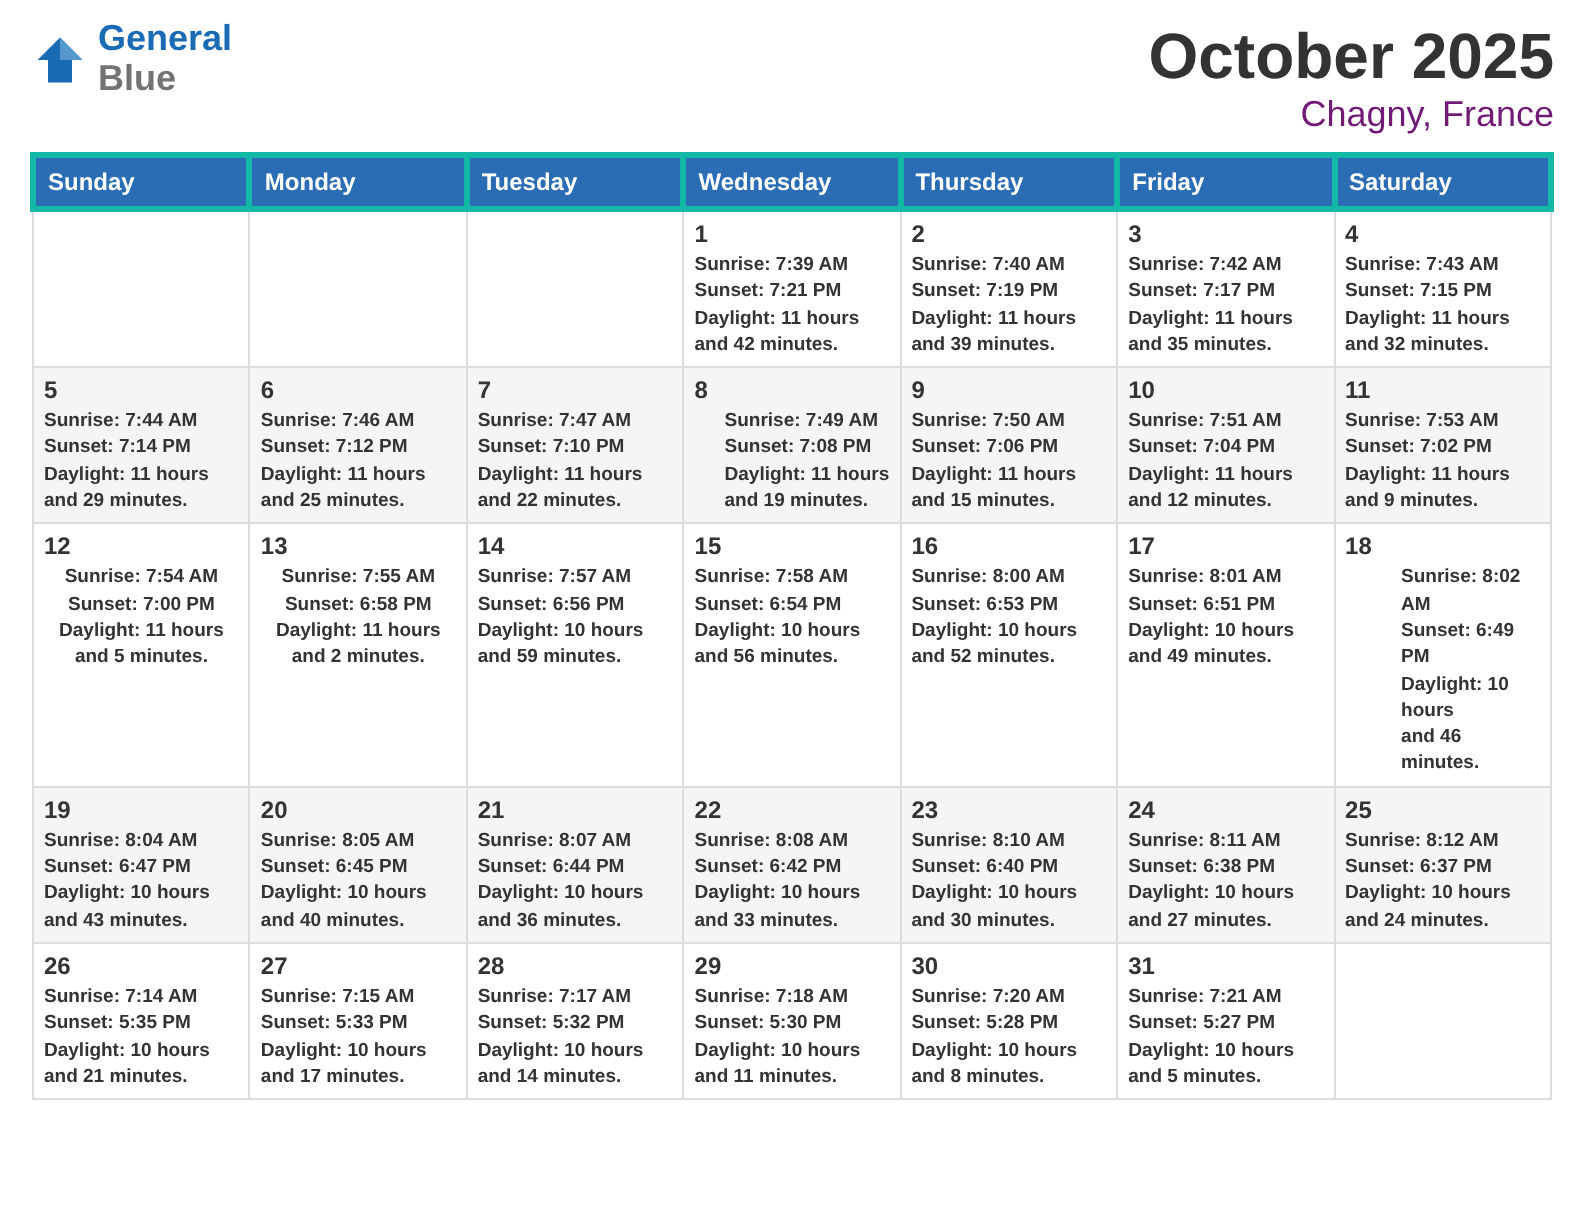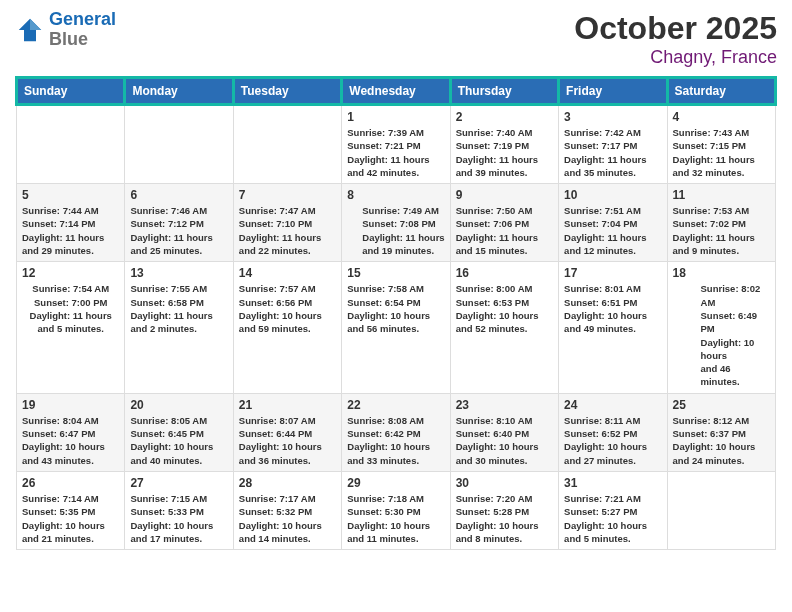--- a/index.html
+++ b/index.html
@@ -208,21 +208,21 @@
       <tr>
         <td>
           <div class="day-number">12</div>
           <div class="day-info" style="white-space: pre-line; text-align: center;">Sunrise: 7:54 AM
 Sunset: 7:00 PM
 Daylight: 11 hours
 and 5 minutes.</div>
         </td>
         <td>
           <div class="day-number">13</div>
-          <div class="day-info" style="white-space: pre-line;">Sunrise: 7:55 AM
+          <div class="day-info" style="white-space: pre-line; text-align: center;">Sunrise: 7:55 AM
 Sunset: 6:58 PM
 Daylight: 11 hours
 and 2 minutes.</div>
         </td>
         <td>
           <div class="day-number">14</div>
           <div class="day-info" style="white-space: pre-line;">Sunrise: 7:57 AM
 Sunset: 6:56 PM
 Daylight: 10 hours
 and 59 minutes.</div>
@@ -288,21 +288,21 @@
         <td>
           <div class="day-number">23</div>
           <div class="day-info" style="white-space: pre-line;">Sunrise: 8:10 AM
 Sunset: 6:40 PM
 Daylight: 10 hours
 and 30 minutes.</div>
         </td>
         <td>
           <div class="day-number">24</div>
           <div class="day-info" style="white-space: pre-line;">Sunrise: 8:11 AM
-Sunset: 6:52 PM
+Sunset: 6:38 PM
 Daylight: 10 hours
 and 27 minutes.</div>
         </td>
         <td>
           <div class="day-number">25</div>
           <div class="day-info" style="white-space: pre-line;">Sunrise: 8:12 AM
 Sunset: 6:37 PM
 Daylight: 10 hours
 and 24 minutes.</div>
         </td>

